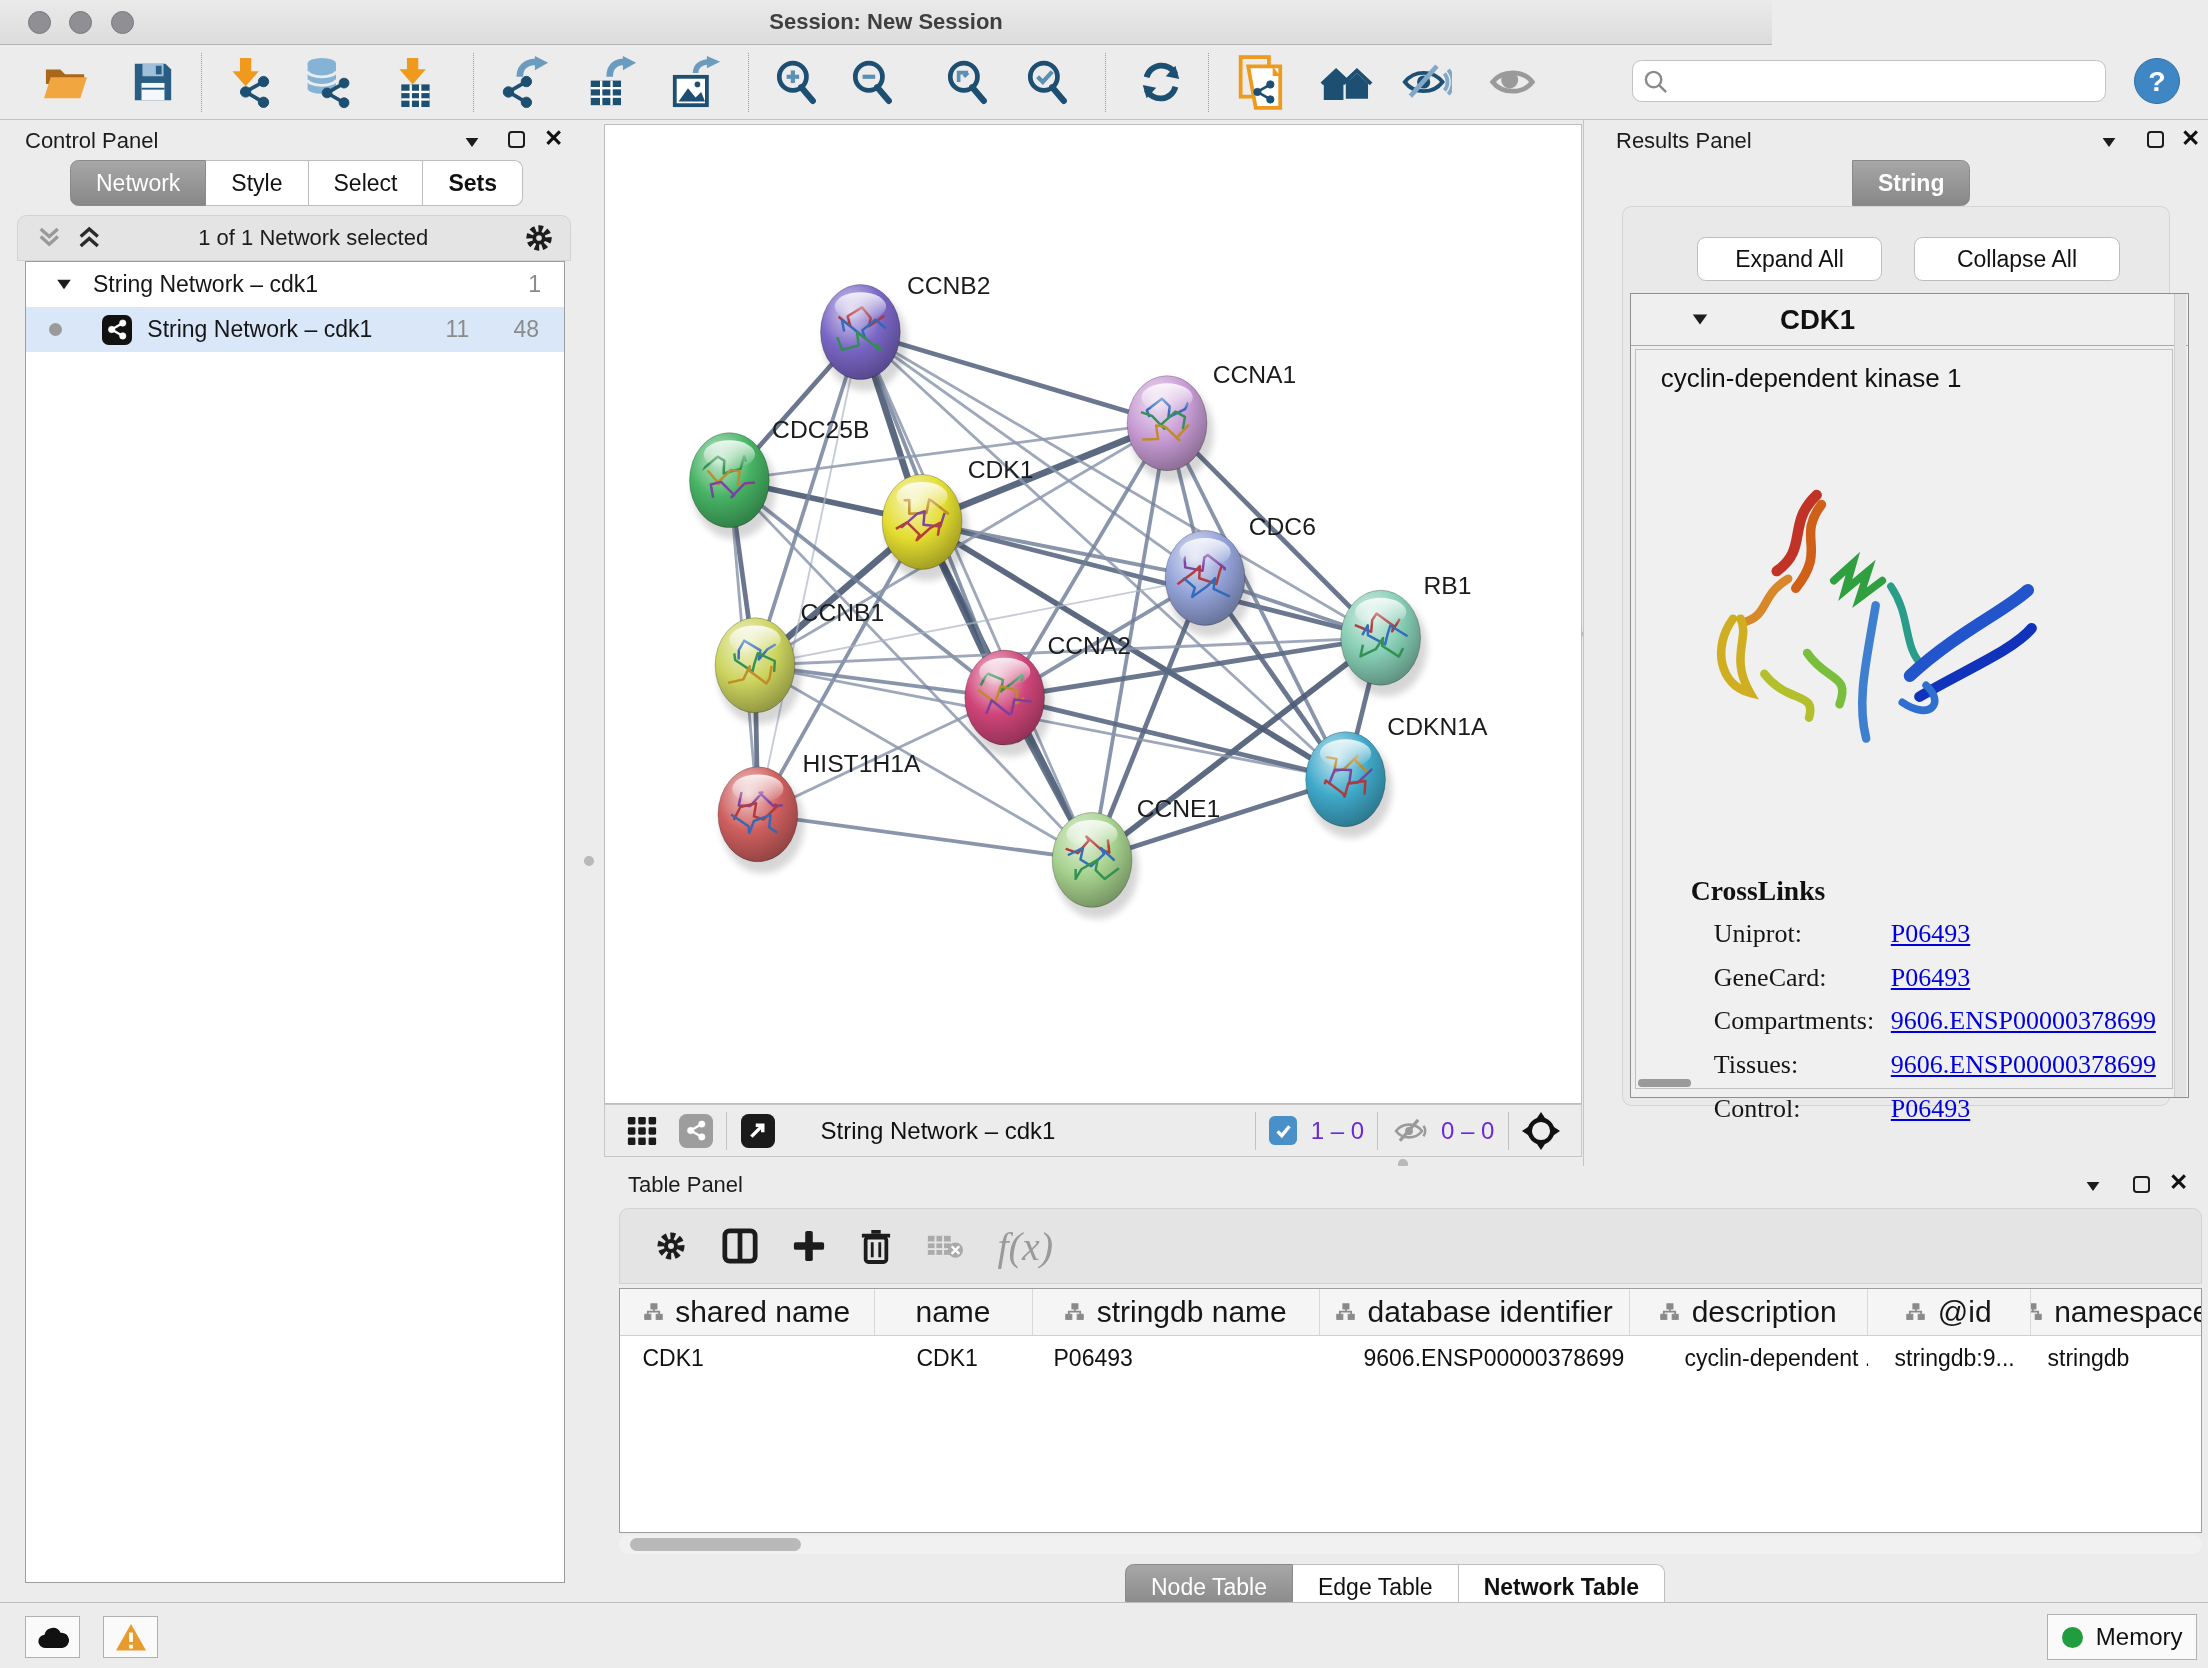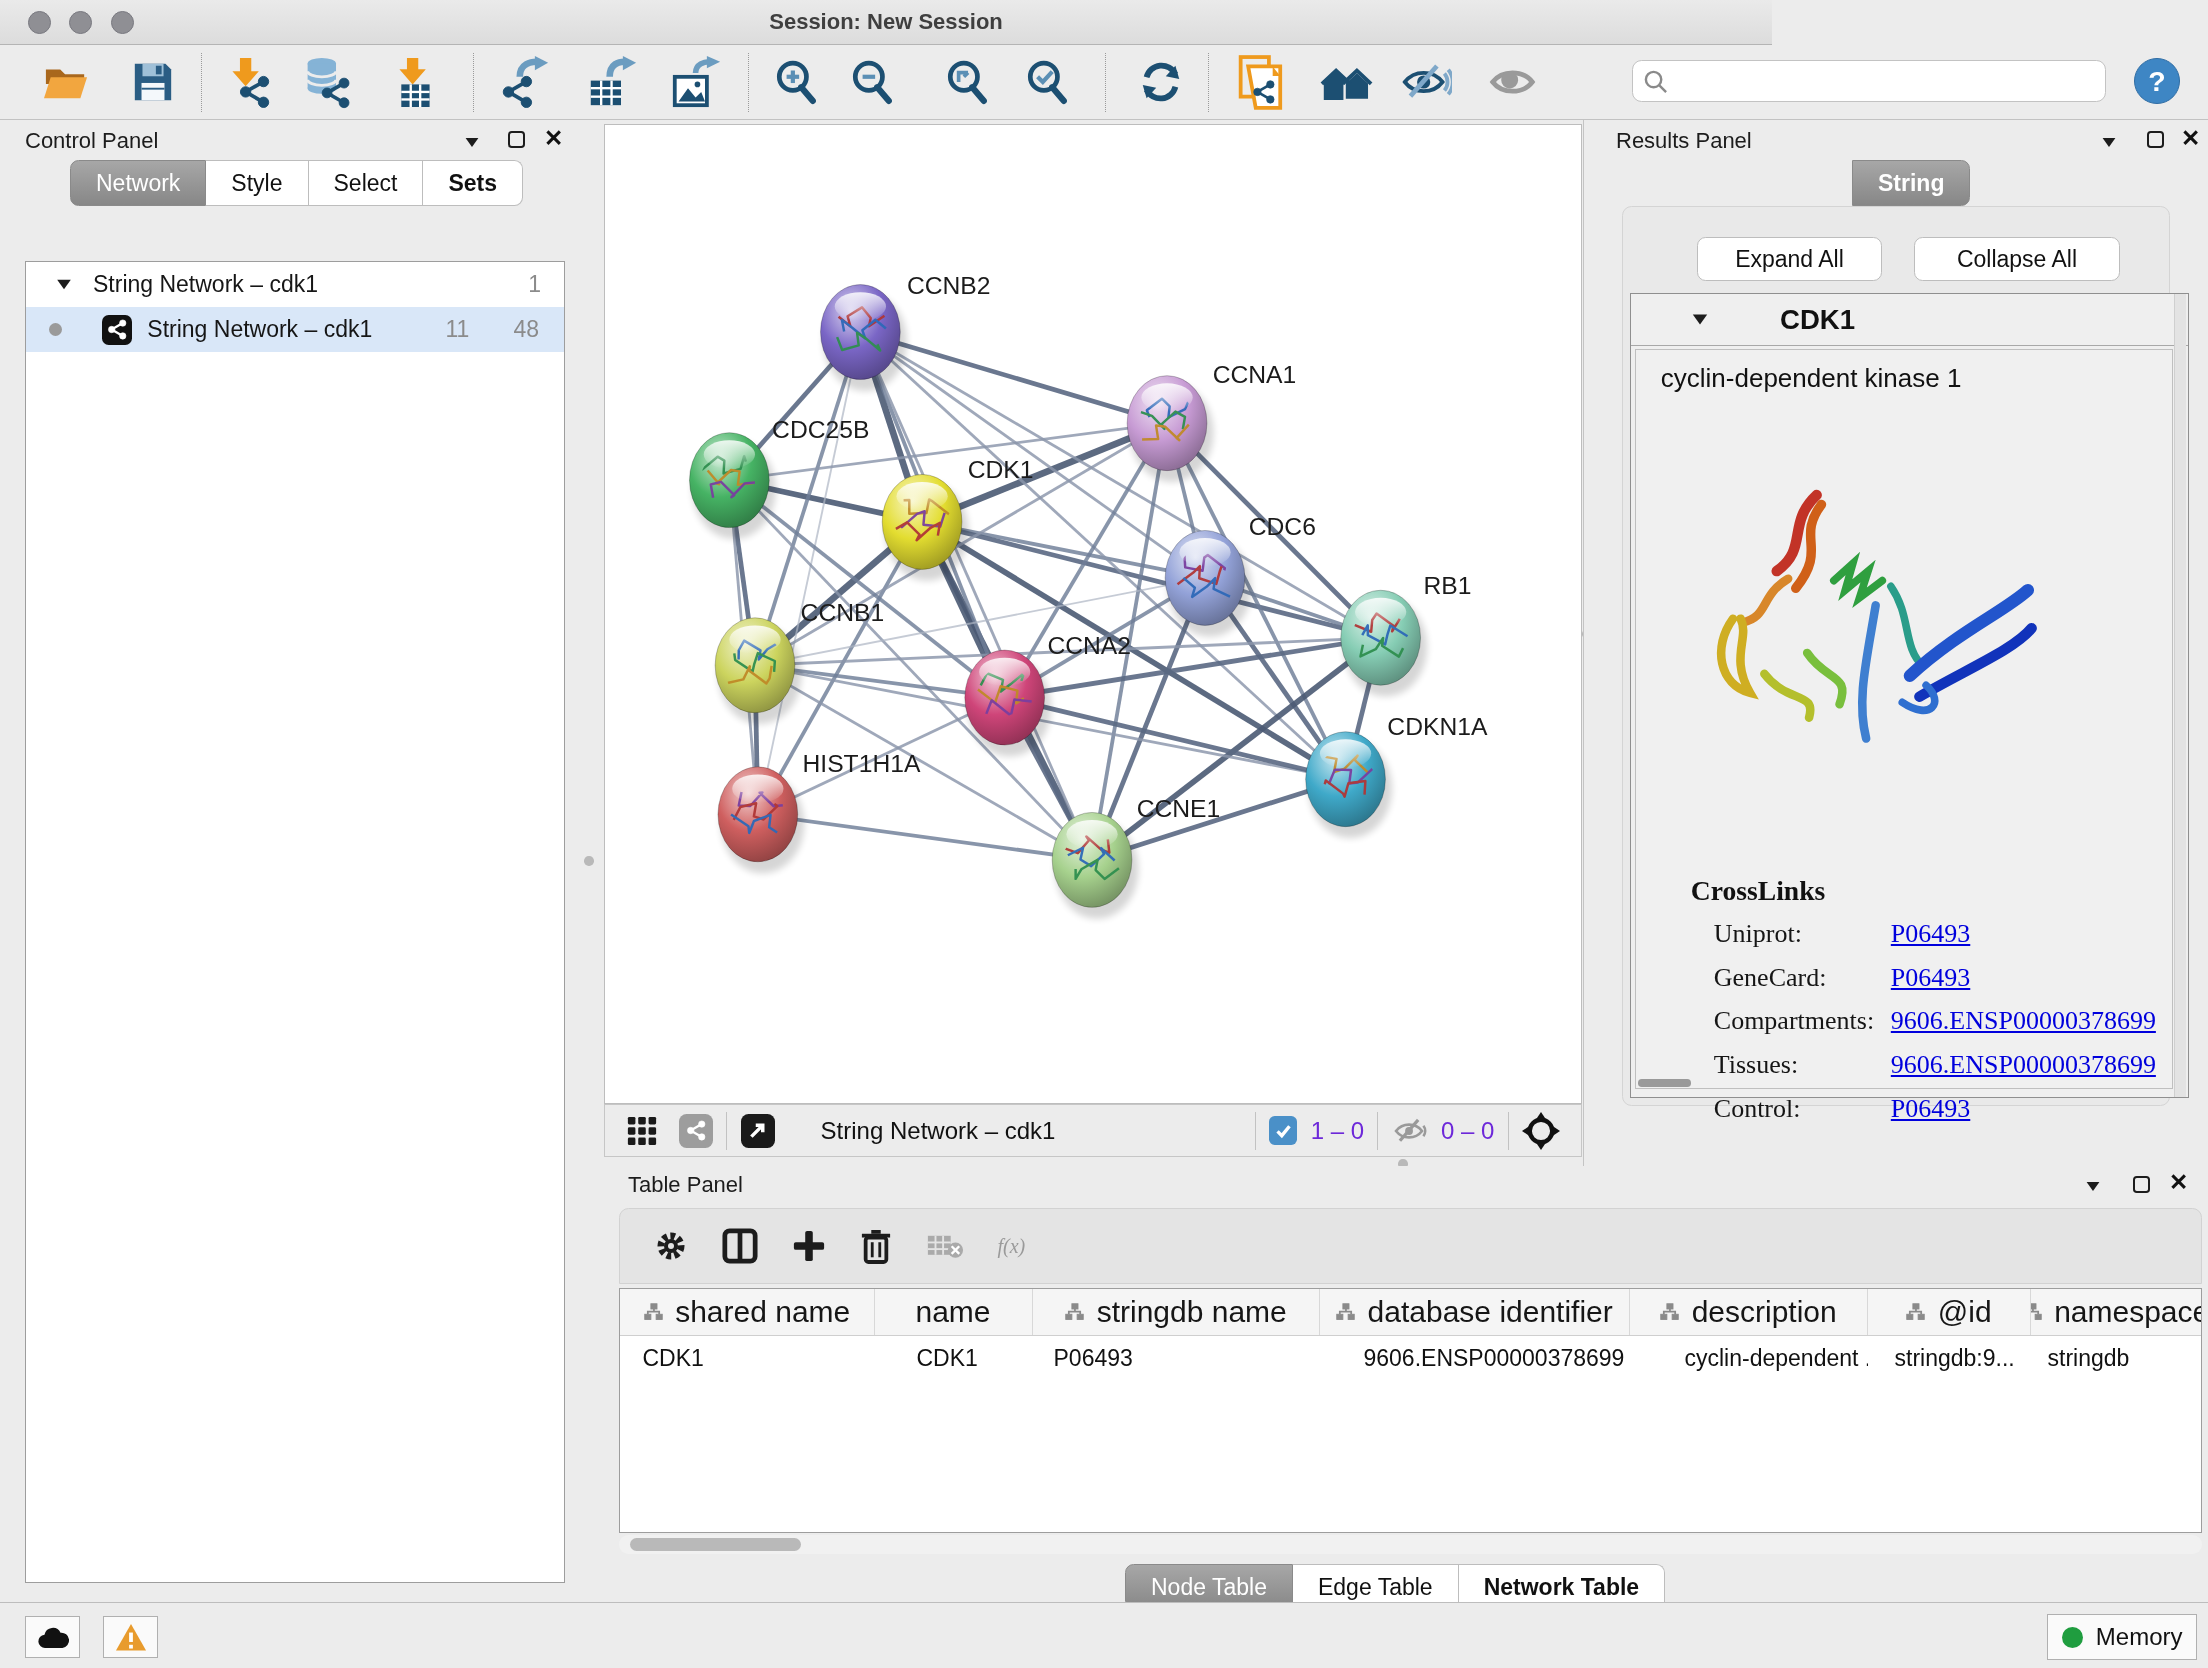--- a/index.html
+++ b/index.html
@@ -56,21 +56,21 @@
   #rp-cardbody{position:absolute;left:3.8px;top:55px;right:15px;bottom:7.6px;border:1px solid #bfbfbf;background:#f0f0f0;}
   .serif{font-family:"Liberation Serif",serif;}
   .xl-label{font-size:26px;color:#151515;}
   .xl-link{font-size:26px;color:#0000dd;text-decoration:underline;}
   #rp-vtrack{position:absolute;right:1.9px;top:0;bottom:0;width:11.4px;background:#e3e3e3;border-left:1px solid #cfcfcf;}
   
   #tablepanel{left:609px;top:1166px;width:1600px;height:436px;background:#ececec;}
   #tp-toolbar{left:9.5px;top:42px;width:1583px;height:76px;background:#e4e4e4;border:1px solid #d2d2d2;border-radius:9.5px 9.5px 0 0;
     display:flex;align-items:center;box-sizing:border-box;}
   .tpicon{margin-left:34px;display:flex;align-items:center;justify-content:center;}
-  .fx{font-family:"Liberation Serif",serif;font-style:italic;font-size:20px;color:#9a9a9a;}
+  .fx{font-family:"Liberation Serif",serif;font-style:italic;font-size:40px;color:#9a9a9a;}
   #tp-table{left:9.5px;top:122px;width:1583px;height:245px;background:#fff;border:1px solid #9d9d9d;box-sizing:border-box;}
   #tp-head{display:flex;height:46px;background:#f5f5f5;border-bottom:1px solid #cfcfcf;}
   .th{display:flex;align-items:center;justify-content:center;font-size:30px;color:#161616;border-right:1px solid #d8d8d8;
     box-sizing:border-box;overflow:hidden;white-space:nowrap;}
   .th svg{margin-right:11.4px;flex:none;}
   #tp-row{display:flex;height:44px;}
   .td{font-size:23px;color:#111;display:flex;align-items:center;box-sizing:border-box;overflow:hidden;white-space:nowrap;}
   #tp-hscroll{left:9.5px;top:369px;width:1583px;height:19px;background:#f1f1f1;border-radius:9.5px;}
   #tp-hthumb{left:11.4px;top:2.9px;width:171px;height:13.3px;background:#b9b9b9;border-radius:6.7px;}
   #tp-tabs{left:516px;top:398px;}
@@ -288,20 +288,40 @@
   <div class="abs sqicon" style="left:508px;top:11.4px"></div>
   <div class="abs xicon" style="left:544px;top:7.6px">✕</div>
 
   <div class="abs seg" style="left:70px;top:40px">
     <div class="tab active">Network</div>
     <div class="tab">Style</div>
     <div class="tab">Select</div>
     <div class="tab">Sets</div>
   </div>
 
+  <div id="cp-strip" class="abs">
+    <svg width="28.5" height="27" viewBox="0 0 30 28" style="margin-left:17px">
+        <g fill="none" stroke="#9a9a9a" stroke-width="3.5">
+          <path d="M6 4 l9 8 9-8"></path>
+          <path d="M6 12 l9 8 9-8"></path>
+        </g>
+      </svg>
+    <svg width="28.5" height="27" viewBox="0 0 30 28" style="margin-left:11.4px">
+        <g fill="none" stroke="#2a2a2a" stroke-width="3.5">
+          <path d="M6 12 l9 -8 9 8"></path>
+          <path d="M6 22 l9 -8 9 8"></path>
+        </g>
+      </svg>
+    <div style="flex:1;text-align:center;font-size:22px;color:#1c1c1c">1 of 1 Network selected</div>
+    <svg width="32" height="32" viewBox="0 0 34 34" style="margin-right:15px">
+        <circle cx="17" cy="17" r="10" fill="none" stroke="#1c1c1c" stroke-width="7" stroke-dasharray="4.5 3.2"></circle>
+        <circle cx="17" cy="17" r="7" fill="#1c1c1c"></circle>
+        <circle cx="17" cy="17" r="3" fill="#e4e4e4"></circle>
+      </svg>
+  </div>
 
   <div id="cp-tree" class="abs">
     <div class="treerow">
       <div class="triangle-down" style="margin-left:30px;transform:scale(.85)"></div>
       <div style="margin-left:21px;flex:1">String Network – cdk1</div>
       <div class="cnt" style="margin-right:23px">1</div>
     </div>
     <div class="treerow selected">
       <div style="width:13.3px;height:13.3px;border-radius:50%;background:#9a9a9a;margin-left:23px"></div>
       <div class="sharebadge" style="margin-left:40px">

